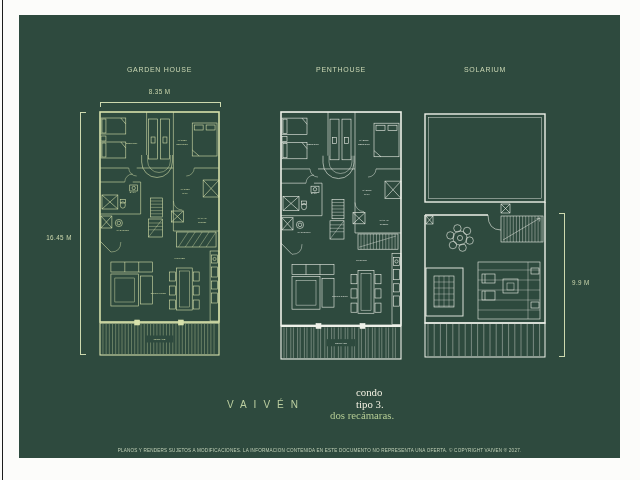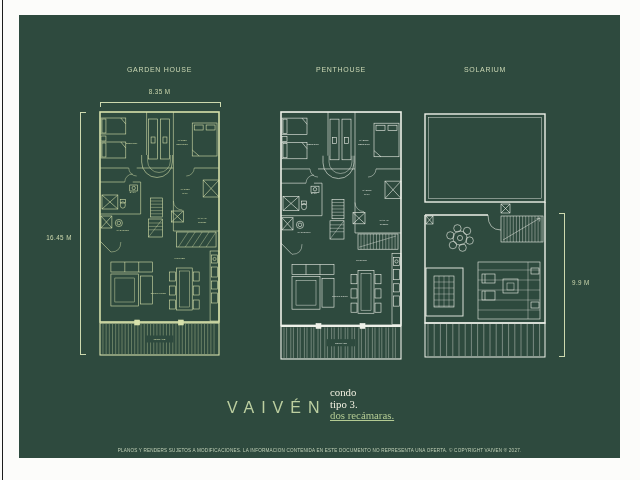--- a/index.html
+++ b/index.html
@@ -10,24 +10,24 @@
   .abs{position:absolute;}
   .plan-title{color:var(--title-text);font-size:7px;letter-spacing:0.7px;text-align:center;font-weight:400;}
   .dim{color:var(--dimension-text);font-size:6.3px;letter-spacing:0.4px;}
   .dim.center{text-align:center;}
   .brk-top{border-top:1px solid var(--dimension-text);border-left:1px solid var(--dimension-text);
            border-right:1px solid var(--dimension-text);height:4px;}
   .brk-left{border-left:1px solid var(--dimension-text);border-top:1px solid var(--dimension-text);
             border-bottom:1px solid var(--dimension-text);width:5px;}
   .brk-right{border-right:1px solid var(--dimension-text);border-top:1px solid var(--dimension-text);
              border-bottom:1px solid var(--dimension-text);width:5px;}
-  .logo{color:var(--logo-text);font-size:16px;letter-spacing:7px;font-weight:400;}
+  .logo{color:var(--logo-text);font-size:10px;letter-spacing:7px;font-weight:400;}
   .tagline{font-family:"Liberation Serif",serif;font-size:10.8px;line-height:11.6px;}
-  .tagline .w{color:var(--tagline-white);}
-  .tagline .g{color:var(--tagline-green);text-decoration:underline;}
+  .tagline .w{color:var(--tagline-white);margin-left:26px;}
+  .tagline .g{color:var(--tagline-green);}
   .disclaimer{width:1202px;transform:scale(0.5);transform-origin:0 0;text-align:center;
               font-size:9.2px;letter-spacing:0.4px;color:var(--disclaimer-text);}
   svg{display:block;}
 </style>
 </head>
 <body>
 
 <div class="page">
   <div class="edge-line"></div>
 

